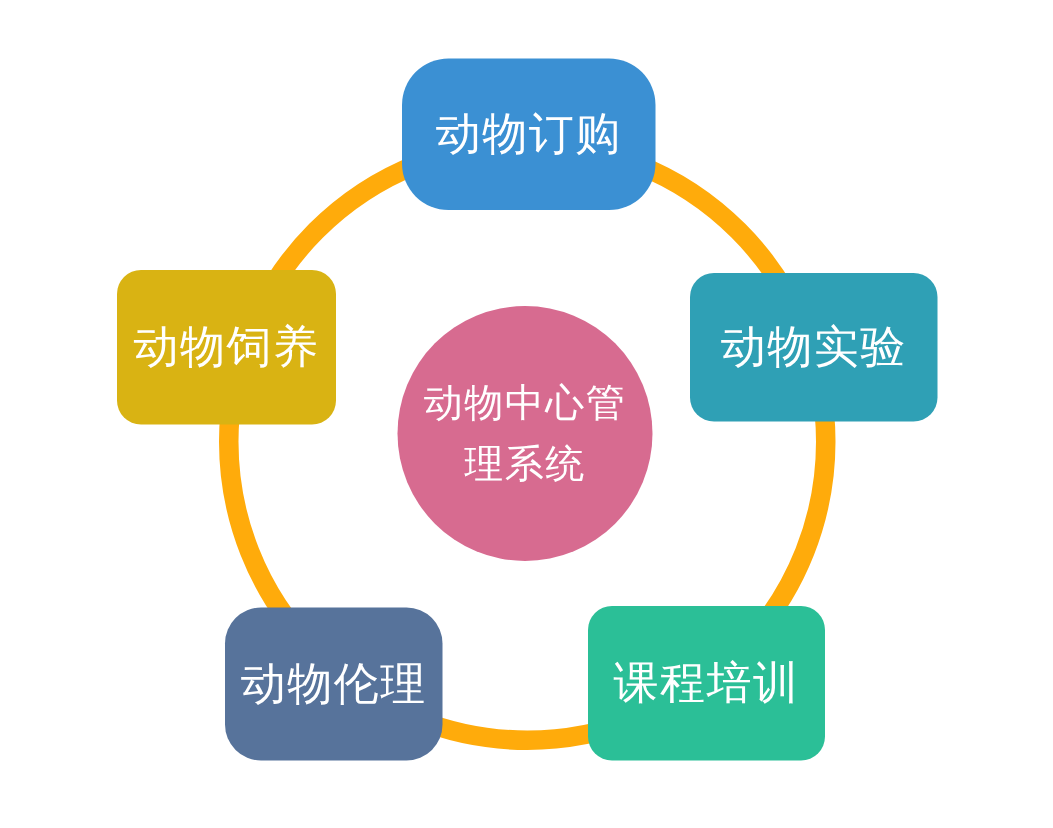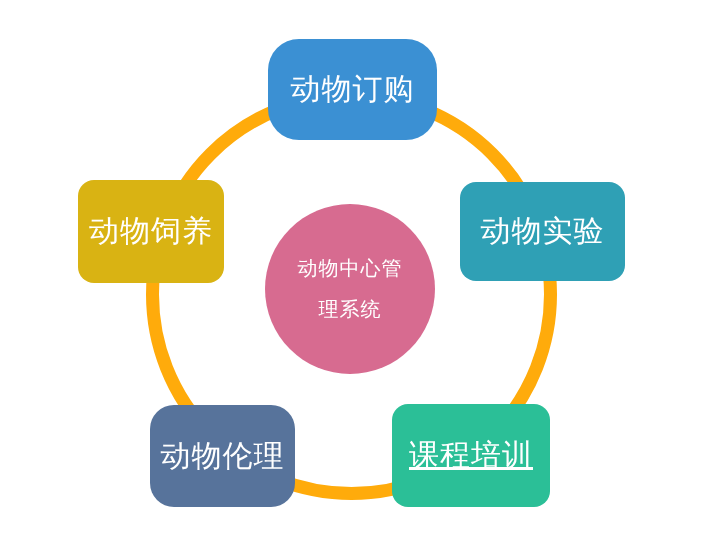--- a/index.html
+++ b/index.html
@@ -48,39 +48,39 @@
     left: 265px;
     top: 204px;
     width: 170px;
     height: 170px;
     border-radius: 50%;
     display: flex;
     flex-direction: column;
     align-items: center;
     justify-content: center;
     color: #ffffff;
-    font-size: 20px;
+    font-size: 26px;
     line-height: 41px;
     letter-spacing: 1px;
     text-align: center;
     white-space: nowrap;
   }
 </style>
 </head>
 <body>
 
 <div class="canvas">
 
   <div class="ring" style="border-color: rgb(255, 171, 11);"></div>
 
   <div class="node node-top" style="background-color: rgb(59, 144, 211); border-radius: 31px;">动物订购</div>
 
   <div class="node node-right" style="background-color: rgb(47, 160, 181);">动物实验</div>
 
-  <div class="node node-bottom-right" style="background-color: rgb(43, 191, 151); text-decoration: underline;">课程培训</div>
+  <div class="node node-bottom-right" style="background-color: rgb(43, 191, 151);">课程培训</div>
 
   <div class="node node-bottom-left" style="background-color: rgb(87, 115, 155);">动物伦理</div>
 
   <div class="node node-left" style="background-color: rgb(217, 179, 19);">动物饲养</div>
 
   <div class="center-circle" style="background-color: rgb(215, 107, 144);">
     <div>动物中心管</div>
     <div>理系统</div>
   </div>
 

